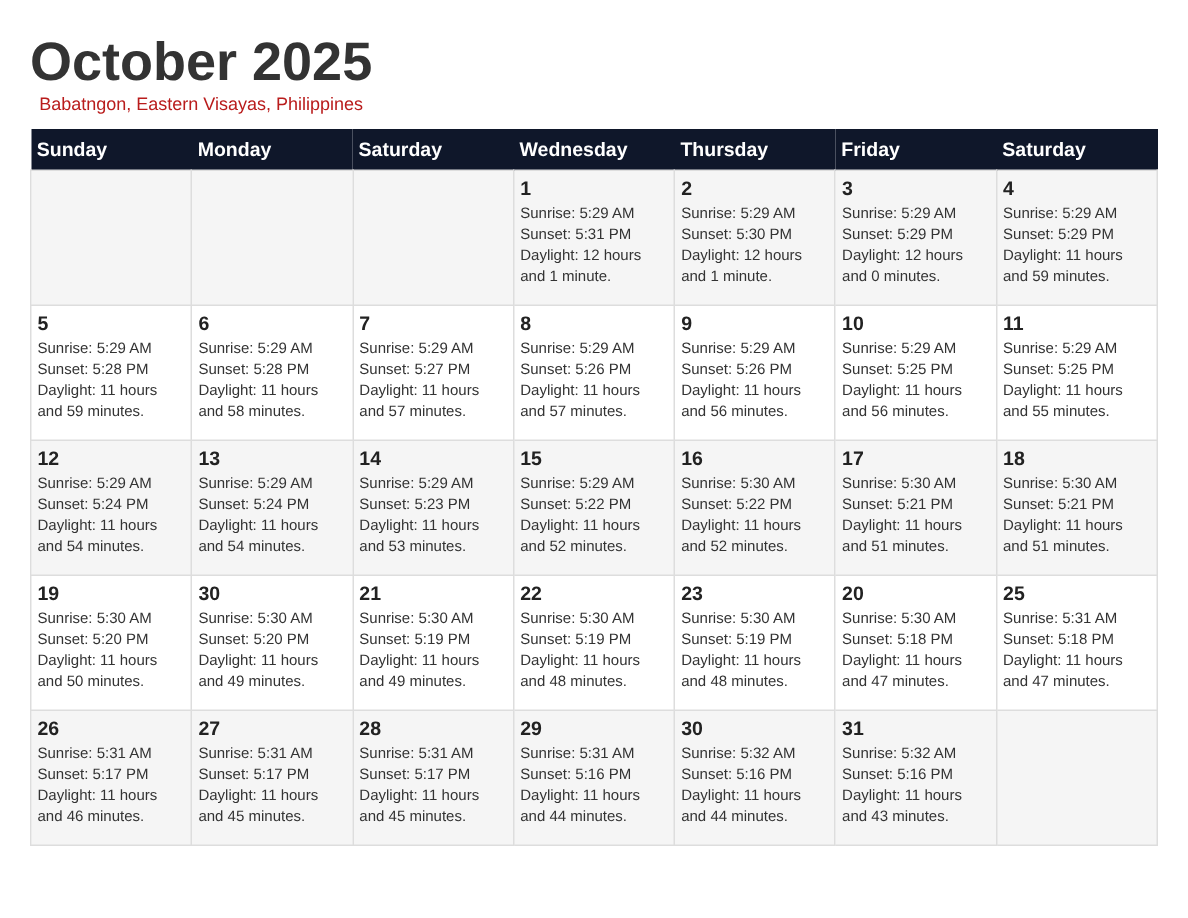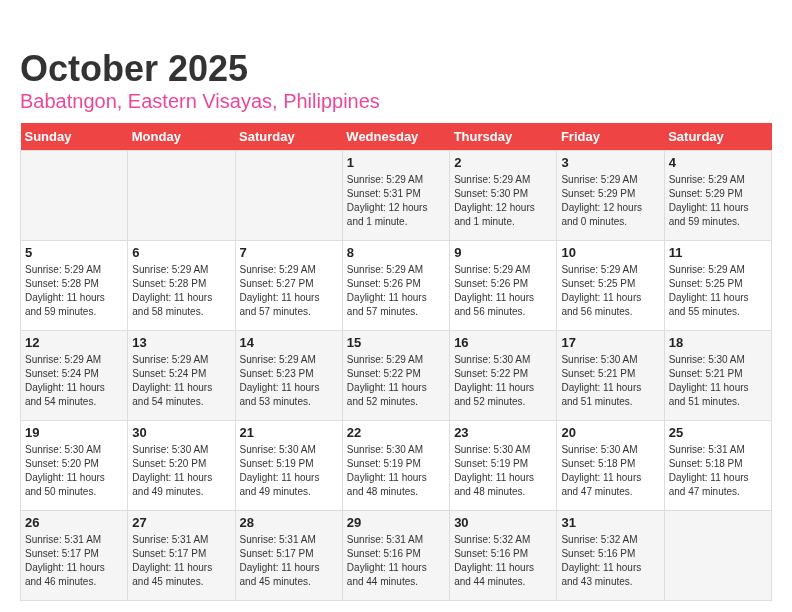--- a/index.html
+++ b/index.html
@@ -19,39 +19,38 @@
     .logo {
       display: flex;
       align-items: center;
       gap: 4px;
     }
     .logo-icon {
       width: 30px;
       height: 30px;
     }
     .title-section {
-      text-align: left;
-      margin-top: 28px;
+      text-align: center;
     }
     .month-title {
       font-size: 36px;
       font-weight: bold;
       color: #333;
     }
     .location-title {
-      font-size: 20px;
-      color: #ec4899;
+      font-size: 12px;
+      color: #b91c1c;
     }
     table {
       width: 100%;
       border-collapse: collapse;
       font-size: 11px;
     }
     thead tr th {
-      background-color: #ef4444;
+      background-color: #0f172a;
       color: #fff;
       padding: 6px 4px;
       text-align: left;
       font-size: 13px;
       font-weight: bold;
     }
     tbody tr td {
       vertical-align: top;
       padding: 4px;
       border: 1px solid #ddd;

